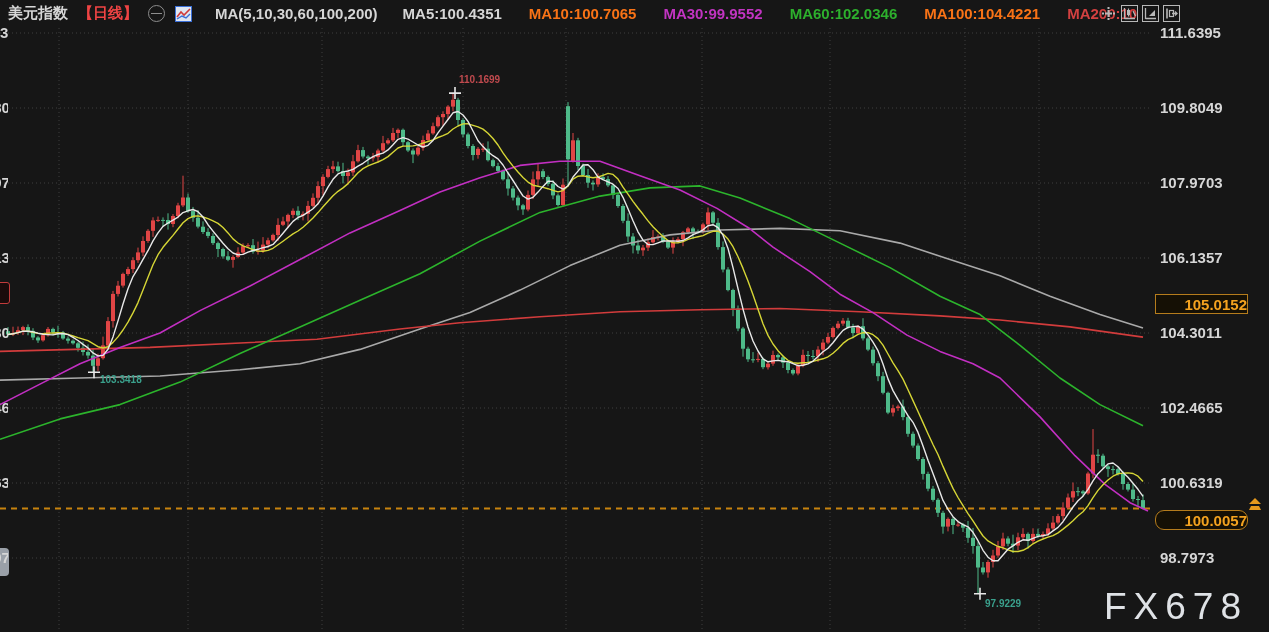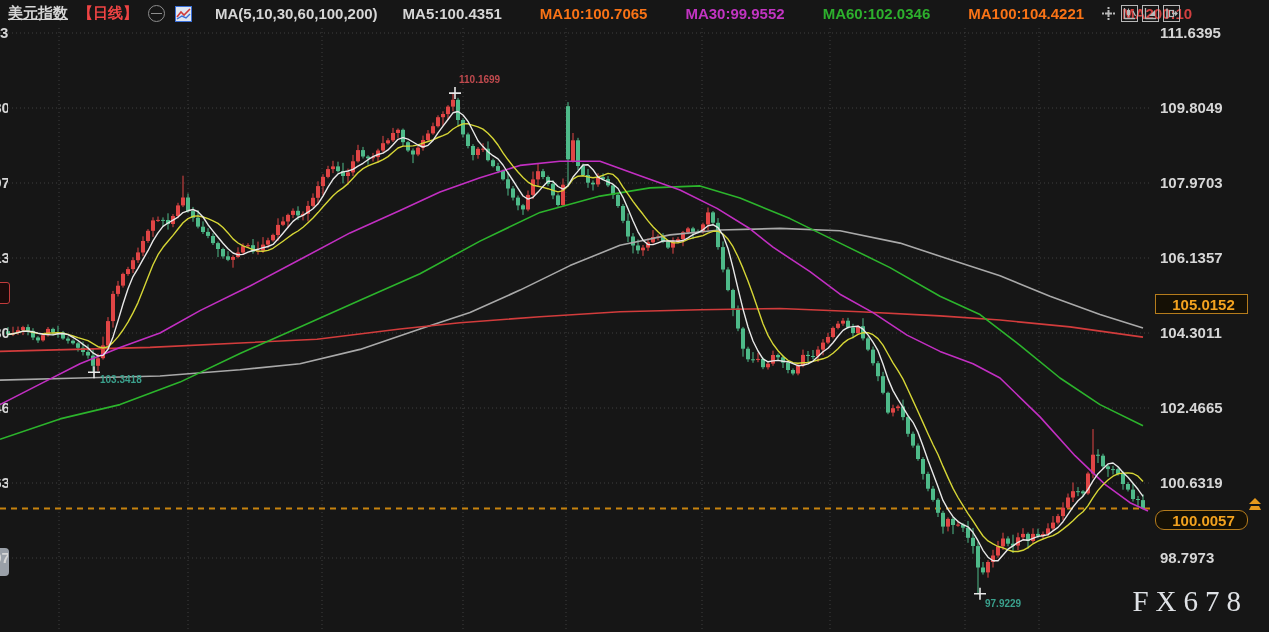--- a/index.html
+++ b/index.html
@@ -6,21 +6,21 @@
   .stage{
     position:relative;width:1269px;height:632px;background:#161616;
     overflow:hidden;font-family:"Liberation Sans","DejaVu Sans",sans-serif;
   }
   
   .hdr{
     position:absolute;top:0;left:0;right:0;height:27px;
     display:flex;align-items:center;gap:10px;padding-left:8px;
     font-size:15px;font-weight:600;white-space:nowrap;z-index:30;
   }
-  .hdr .sym{color:#d6d6d6;text-decoration:underline;}
+  .hdr .sym{color:#d6d6d6;}
   .hdr .per{color:#ef4444;}
   .hdr .collapse{
     width:15px;height:15px;border:1.5px solid #8d8d8d;border-radius:50%;
     position:relative;flex:0 0 auto;
   }
   .hdr .collapse::after{
     content:"";position:absolute;left:2px;right:2px;top:50%;height:1.5px;
     margin-top:-1px;background:#8d8d8d;
   }
   .hdr .chartico{flex:0 0 auto;display:block;}
@@ -30,30 +30,30 @@
   }
   .tbico{width:17px;height:17px;display:block;cursor:pointer;}
   
   .axlab{
     position:absolute;left:1160px;height:18px;line-height:18px;
     font-size:15px;font-weight:700;color:#d6d6d6;z-index:20;
   }
   .pricetag{
     position:absolute;left:1155px;width:93px;height:20px;line-height:20px;
     background:#151005;border:1px solid #b57c1c;color:#f3a21f;
-    font-size:15px;font-weight:700;text-align:center;padding-left:4px;
+    font-size:15px;font-weight:700;text-align:right;padding-left:4px;
     box-sizing:border-box;z-index:21;
   }
   .arrowmark{position:absolute;z-index:22;}
   
   .ann{position:absolute;font-size:10px;font-weight:700;z-index:15;white-space:nowrap;}
   
   .wm{
-    position:absolute;right:21px;bottom:14px;font-size:29px;color:#dfe2e6;
-    letter-spacing:7px;font-weight:400;z-index:5;font-family:Liberation Serif, serif;
+    position:absolute;right:21px;bottom:4px;font-size:37px;color:#dfe2e6;
+    letter-spacing:7px;font-weight:400;z-index:5;
   }
   
   .lfrag{
     position:absolute;left:-36px;width:44px;text-align:right;height:18px;line-height:18px;
     font-size:15px;font-weight:700;color:#d6d6d6;z-index:12;overflow:hidden;
   }
   .ltag-red{
     position:absolute;left:-4px;width:12px;height:20px;background:#1a0b0b;
     border:1px solid #c23b3b;border-radius:0 3px 3px 0;z-index:12;
   }
@@ -71,21 +71,21 @@
   <div class="hdr">
     <span class="sym">美元指数</span>
     <span class="per">【日线】</span>
     <span class="collapse"></span>
     <svg class="chartico" width="17" height="16" viewBox="0 0 17 16">
       <rect x="0.5" y="0.5" width="16" height="15" fill="#dfe6f2" stroke="#3a6fd8"></rect>
       <polyline points="2,11 6,6 9,9 15,3" fill="none" stroke="#d03a3a" stroke-width="1.6"></polyline>
       <polyline points="2,13 7,10 11,12 15,8" fill="none" stroke="#3a6fd8" stroke-width="1.4"></polyline>
     </svg>
     <span class="maitem" style="color:#d6d6d6">MA(5,10,30,60,100,200)</span>
-    <span id="ma-values" style="display:flex;gap:23px;">
+    <span id="ma-values" style="display:flex;gap:12px;">
         <span class="maitem" style="color: rgb(214, 214, 214);">MA5:100.4351</span>
         <span class="maitem" style="color: #f97316;">MA10:100.7065</span>
         <span class="maitem" style="color: rgb(194, 52, 194); text-align: right;">MA30:99.9552</span>
         <span class="maitem" style="color: rgb(45, 176, 45);">MA60:102.0346</span>
         <span class="maitem" style="color: #f97316;">MA100:104.4221</span>
         <span class="maitem" style="color: rgb(210, 64, 64);">MA200:10</span>
       </span>
   </div>
 
   <div class="toolbar">

